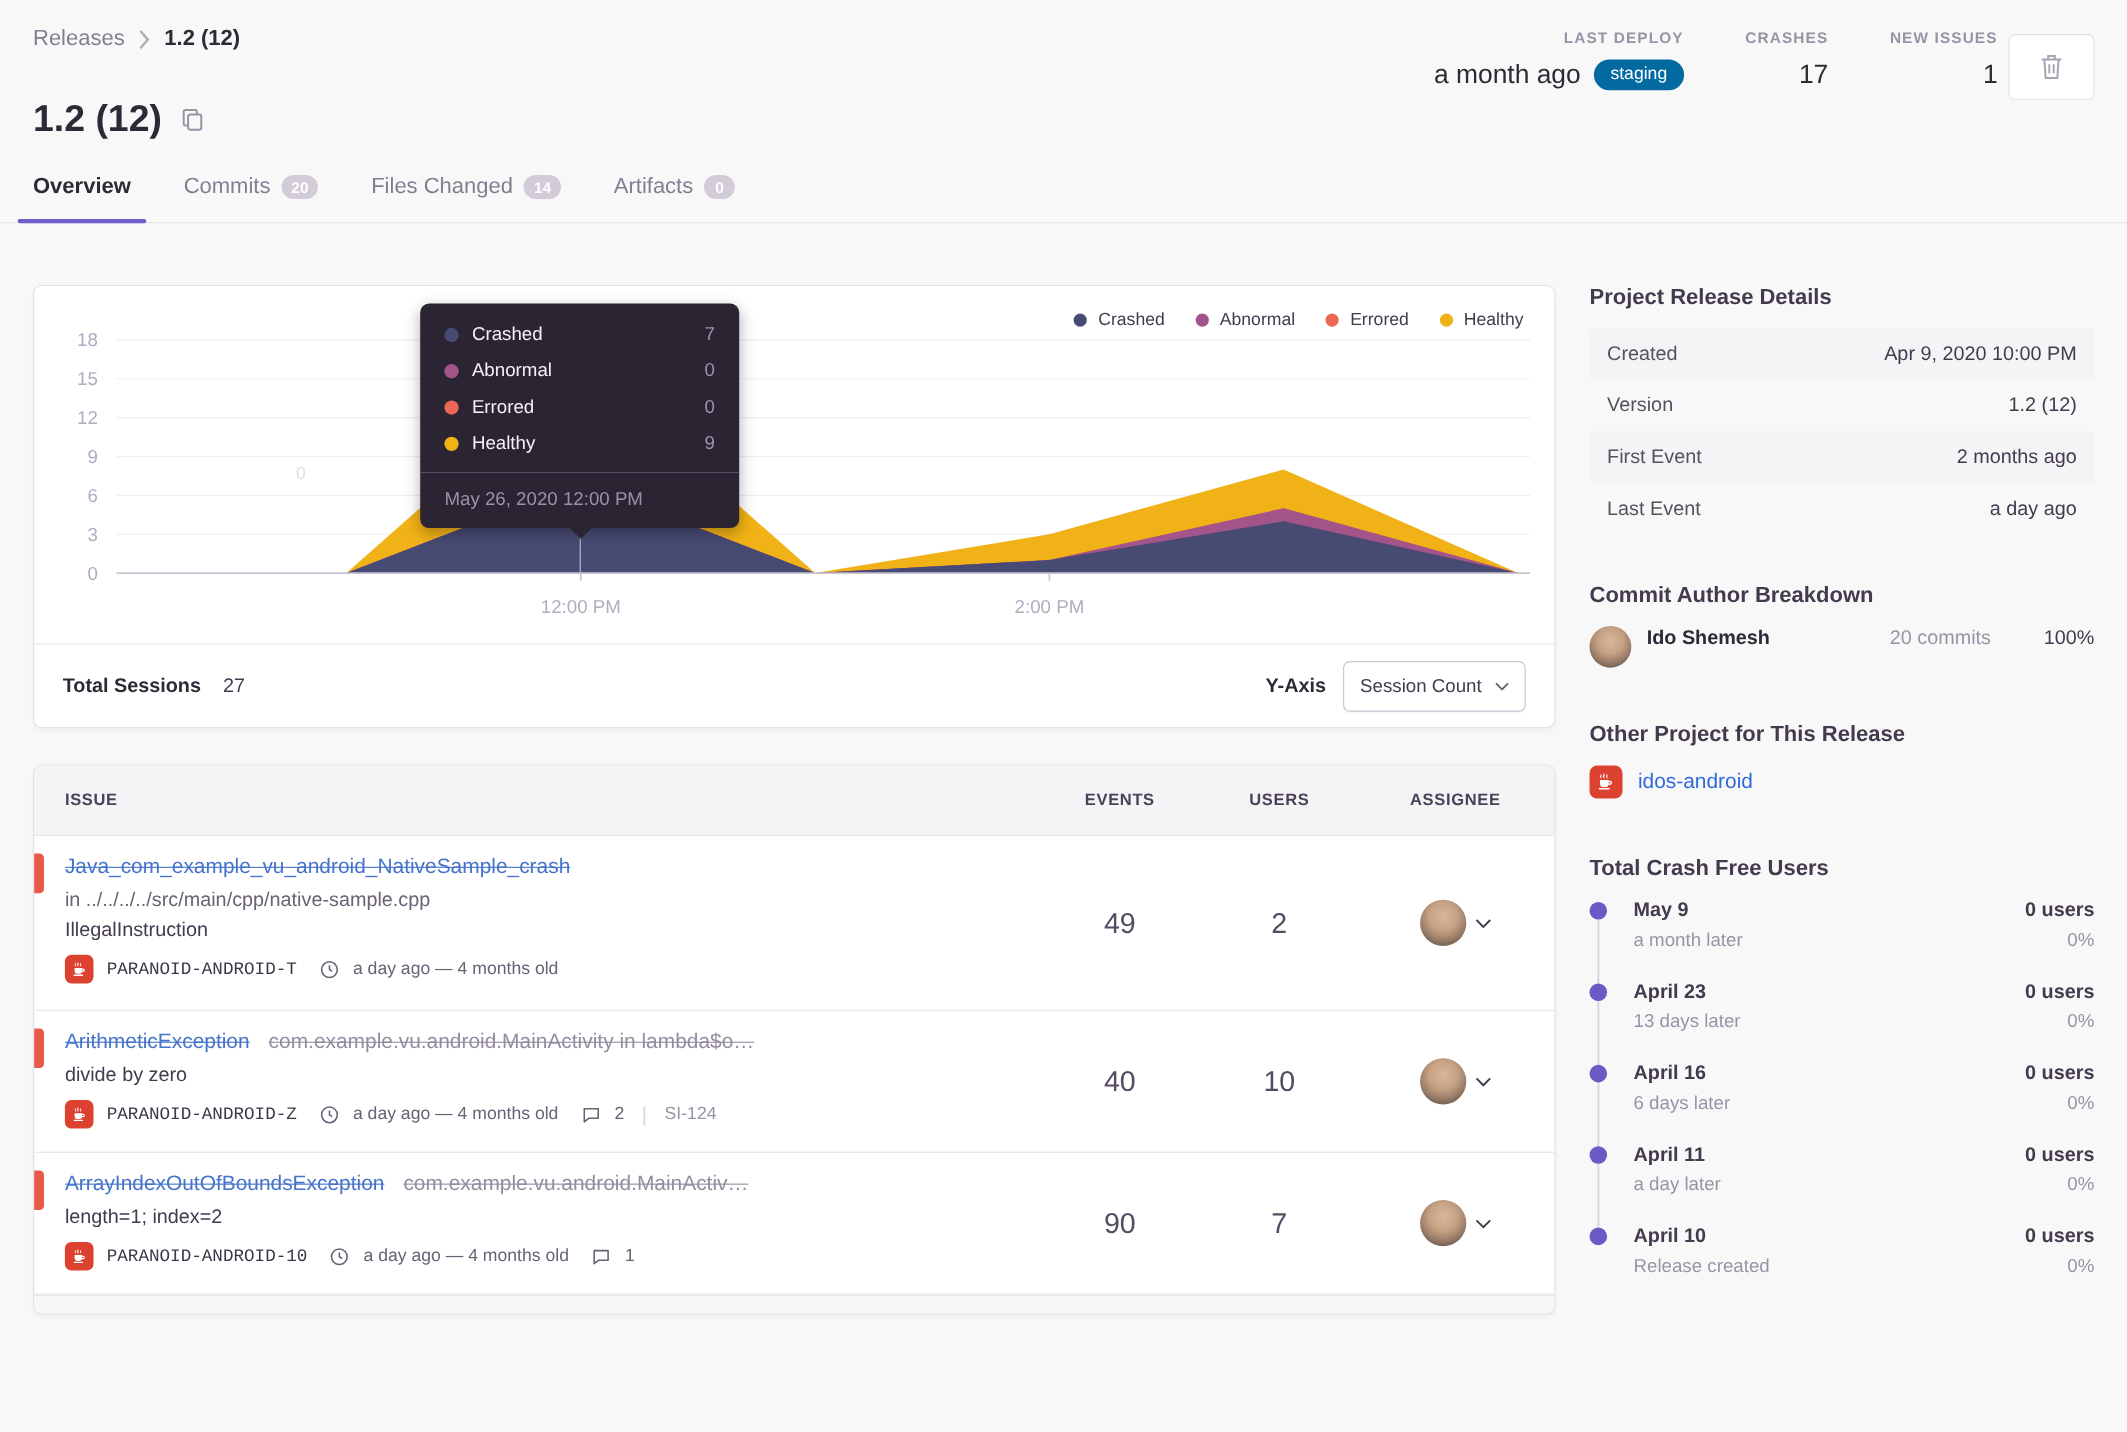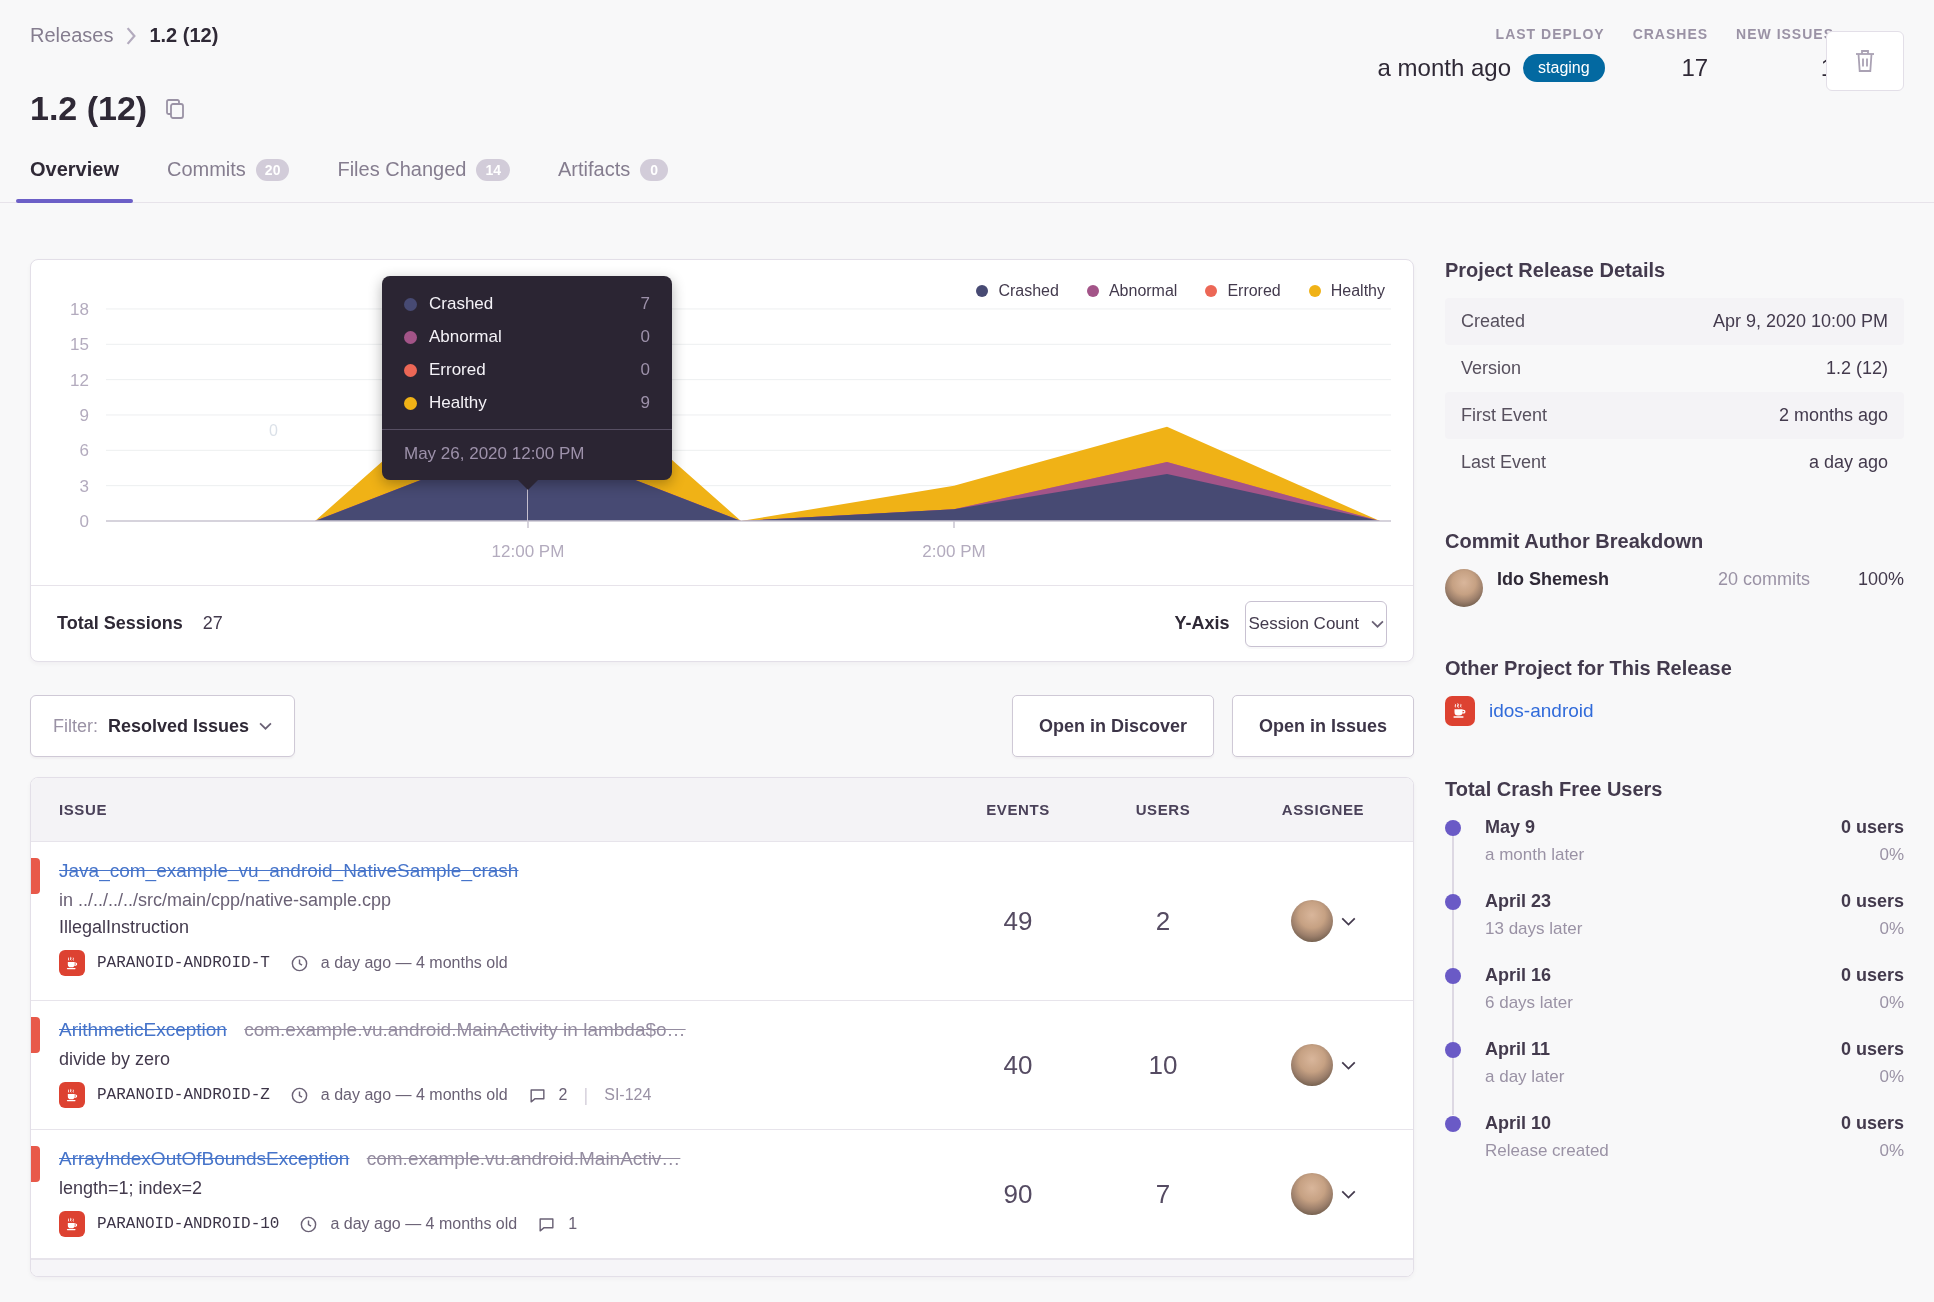--- a/index.html
+++ b/index.html
@@ -6,21 +6,21 @@
   html,body { width:1934px; height:1302px; overflow:hidden; }
   body { background:#f8f8f9; font-family:"Liberation Sans", sans-serif; color:#433a4d; }
   .page { position:relative; width:1934px; height:1302px; padding:24px 30px 0 30px; }
 
   
   .breadcrumb { display:flex; align-items:center; gap:12px; font-size:20px; }
   .crumb-root { color:#857d8f; cursor:pointer; }
   .crumb-sep { color:#b3abbe; display:flex; }
   .crumb-current { color:#2f2936; font-weight:bold; }
 
-  .header-stats { position:absolute; top:26px; right:100px; display:flex; gap:28px; align-items:flex-start; }
+  .header-stats { position:absolute; top:26px; right:118px; display:flex; gap:56px; align-items:flex-start; }
   .stat { text-align:right; }
   .stat-label { font-size:14px; font-weight:bold; letter-spacing:1px; color:#9a92a5; margin-bottom:12px; }
   .stat-value { font-size:24px; color:#2f2936; display:flex; align-items:center; gap:12px; justify-content:flex-end; }
   .pill-dark { background:#0369a1; color:#fff; font-size:16px; padding:5px 15px; border-radius:18px; }
   .trash-btn { position:absolute; top:31px; right:30px; width:78px; height:60px; background:#fff;
                border:1px solid #e3dfe8; border-radius:6px; display:flex; align-items:center; justify-content:center; cursor:pointer; }
 
   .page-title-row { display:flex; align-items:center; gap:16px; margin-top:42px; }
   .page-title { font-size:34px; font-weight:600; color:#2f2936; }
   .copy-btn { cursor:pointer; display:flex; }
@@ -59,21 +59,21 @@
   .tt-date { color:#9d91aa; font-size:17px; margin-top:14px; }
   .pointer-line { position:absolute; left:496px; top:224px; width:1px; height:37px; background:#c5bfce; z-index:2; }
 
   .chart-footer { display:flex; justify-content:space-between; align-items:center; height:76px;
                   border-top:1px solid #e7e3ea; padding:0 26px; }
   .cf-left { display:flex; align-items:center; gap:20px; font-size:18px; }
   .cf-left b { color:#2f2936; }
   .cf-right { display:flex; align-items:center; gap:16px; }
   .cf-right b { font-size:18px; color:#2f2936; }
   .select-btn { display:flex; align-items:center; gap:12px; background:#fff; border:1px solid #c8c1d1; border-radius:6px;
-                padding:12px 2px; font-size:17px; color:#433a4d; cursor:pointer; box-shadow:0 2px 1px rgba(40,30,60,.03); }
+                padding:12px 14px; font-size:17px; color:#433a4d; cursor:pointer; box-shadow:0 2px 1px rgba(40,30,60,.03); }
 
   
   .controls { display:flex; justify-content:space-between; margin-bottom:20px; }
   .filter-btn { display:flex; align-items:center; gap:10px; background:#fff; border:1px solid #cfc9d6; border-radius:6px;
                 padding:0 22px; height:62px; font-size:18px; cursor:pointer; box-shadow:0 2px 2px rgba(40,30,60,.04); }
   .filter-label { color:#9a92a5; }
   .filter-value { color:#2f2936; font-weight:bold; }
   .btn-group { display:flex; gap:18px; }
   .action-btn { background:#fff; border:1px solid #cfc9d6; border-radius:5px; padding:0 26px; height:62px;
                 font-size:18px; font-weight:bold; color:#3d3548; cursor:pointer; box-shadow:0 2px 2px rgba(40,30,60,.04);
@@ -292,33 +292,20 @@
             <div class="select-btn">
               <span>Session Count</span>
               <svg class="icon" width="13" height="8" viewBox="0 0 12 7" fill="none" stroke="#6a6175" stroke-width="1.6">
                   <path d="M1 1l5 5 5-5"></path>
                 </svg>
             </div>
           </div>
         </div>
       </div>
 
-      <div class="controls">
-        <div class="filter-btn">
-          <span class="filter-label">Filter:</span>
-          <span class="filter-value">Resolved Issues</span>
-          <svg class="icon" width="13" height="8" viewBox="0 0 12 7" fill="none" stroke="#6a6175" stroke-width="1.6">
-              <path d="M1 1l5 5 5-5"></path>
-            </svg>
-        </div>
-        <div class="btn-group">
-          <button class="action-btn">Open in Discover</button>
-          <button class="action-btn">Open in Issues</button>
-        </div>
-      </div>
 
       <div class="card issues-card">
         <div class="tbl-grid tbl-header">
           <div class="th th-issue">ISSUE</div>
           <div class="th">EVENTS</div>
           <div class="th">USERS</div>
           <div class="th">ASSIGNEE</div>
         </div>
 
         <div class="tbl-grid issue-row" style="min-height:159px">

